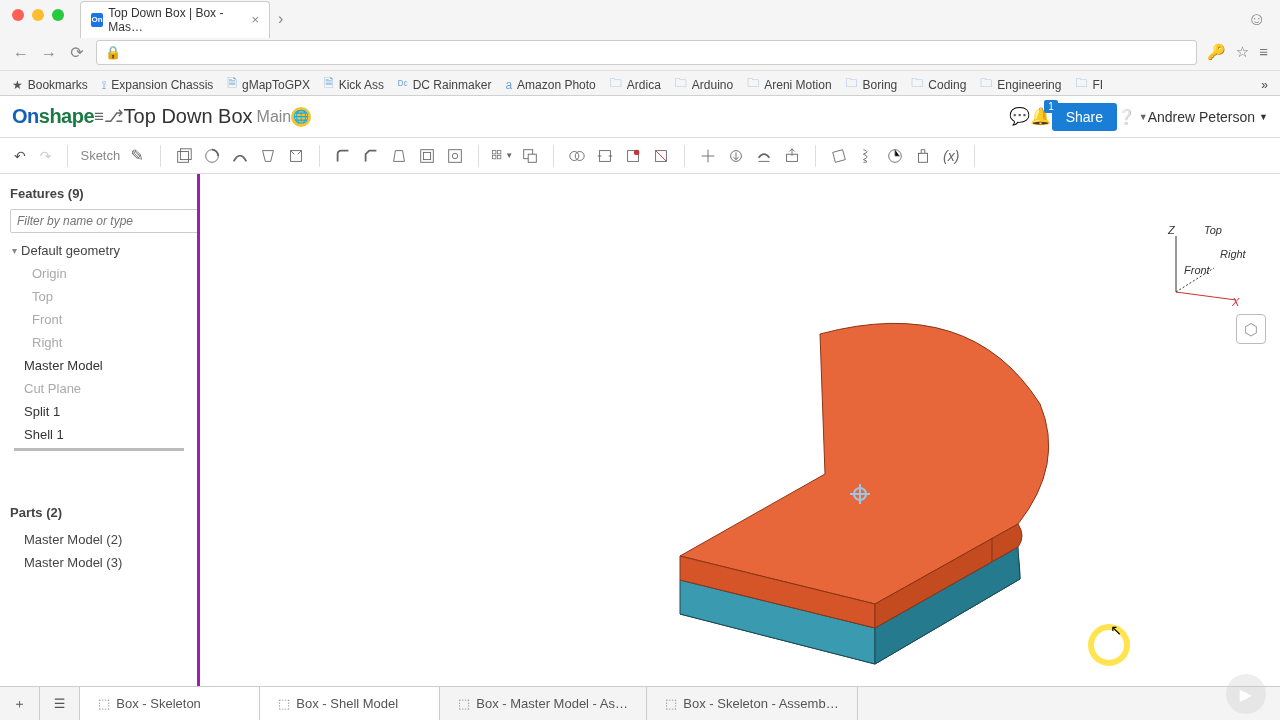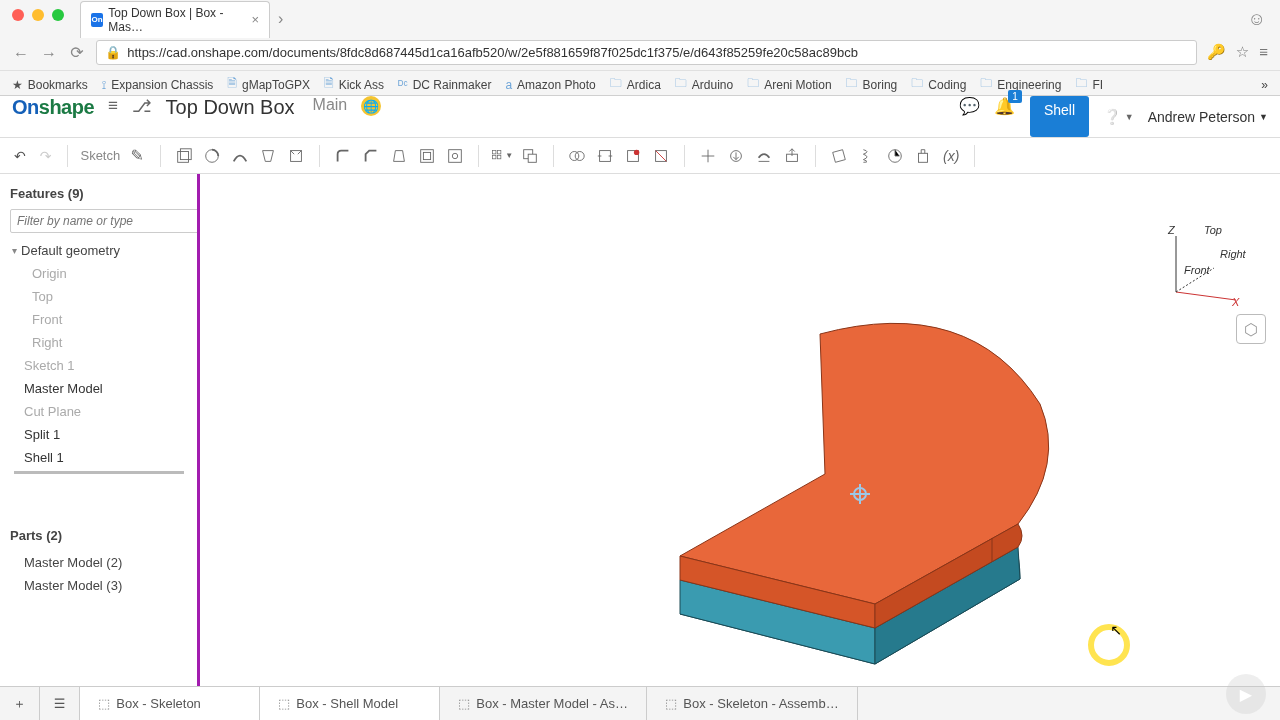--- a/index.html
+++ b/index.html
@@ -18,21 +18,21 @@
 .nav-arrow { color:#888; font-size:16px; width:18px; text-align:center; }
 .url-bar { flex:1; background:#fff; border:1px solid #ccc; border-radius:3px; padding:4px 8px; font-size:13px; color:#333; display:flex; align-items:center; gap:6px; }
 .lock { color:#0a8f3e; }
 .rightchrome { display:flex; gap:10px; color:#777; font-size:15px; }
 .bookmarks-bar { display:flex; align-items:center; gap:14px; padding:4px 12px; height:28px; font-size:12px; color:#444; border-top:1px solid #e0e0e0; }
 .bm { display:flex; align-items:center; gap:5px; white-space:nowrap; }
 .bm-star { color:#555; }
 .folder-ico { color:#6ea5d8; }
 
 
-.app-header { height:42px; display:flex; padding:0 12px; gap:14px; border-bottom:1px solid #ddd; }
+.app-header { height:42px; display:flex; align-items:center; padding:0 12px; border-bottom:1px solid #ddd; }
 .logo { font-size:20px; font-weight:600; color:#1b7a44; letter-spacing:-0.5px; }
 .logo .o{color:#1560b8}
 .hdr-ico { color:#666; font-size:17px; }
 .doc-title { font-size:20px; font-weight:400; color:#333; }
 .branch { font-size:16px; color:#888; margin-left:4px; }
 .globe { width:20px;height:20px;border-radius:50%;background:#f4c430;display:flex;align-items:center;justify-content:center;font-size:13px; }
 .spacer { flex:1; }
 .share-btn { background:#1a7ed6; color:#fff; padding:6px 14px; border-radius:3px; font-size:14px; }
 .notif { position:relative; color:#666; font-size:17px; }
 .badge { position:absolute; top:-6px; right:-6px; background:#1a7ed6; color:#fff; font-size:10px; padding:1px 4px; border-radius:2px; }
@@ -95,21 +95,20 @@
     <span style="color:#888;margin-left:8px;font-size:16px">›</span>
     <div class="spacer"></div>
     <span style="margin-right:14px;color:#888;font-size:18px">☺</span>
   </div>
   <div class="url-row">
     <span class="nav-arrow">←</span>
     <span class="nav-arrow">→</span>
     <span class="nav-arrow">⟳</span>
     <div class="url-bar">
       <span class="lock">🔒</span>
-      <span>https://cad.onshape.com/documents/8fdc8d687445d1ca16afb520/w/2e5f881659f87f025dc1f375/e/d643f85259fe20c58ac89bcb</span>
     </div>
     <div class="rightchrome">
       <span>🔑</span>
       <span>☆</span>
       <span>≡</span>
     </div>
   </div>
   <div class="bookmarks-bar">
     <span class="bm">
         <span class="bm-star">★</span>
@@ -171,21 +170,21 @@
 <div class="app-header">
   <span class="logo"><span class="o">On</span>shape</span>
   <span class="hdr-ico">≡</span>
   <span class="hdr-ico">⎇</span>
   <span class="doc-title">Top Down Box</span>
   <span class="branch">Main</span>
   <span class="globe">🌐</span>
   <div class="spacer"></div>
   <span class="hdr-ico">💬</span>
   <span class="notif">🔔<span class="badge">1</span></span>
-  <span class="share-btn">Shell</span>
+  <span class="share-btn">Share</span>
   <span class="help">❔<span style="font-size:9px">▼</span></span>
   <span class="user">
       <span>Andrew Peterson</span>
       <span style="font-size:9px">▼</span>
     </span>
 </div>
 
 <div class="toolbar">
   <span class="tb-btn">↶</span>
   <span class="tb-btn" style="color:#ccc">↷</span>
@@ -346,21 +345,20 @@
     <div class="panel-title">Features (9)</div>
     <input class="filter-input" placeholder="Filter by name or type" style="">
     <div class="tree-item">
         <span class="chev">▾</span>
         <span>Default geometry</span>
       </div>
     <div class="tree-item tree-child">Origin</div>
     <div class="tree-item tree-child">Top</div>
     <div class="tree-item tree-child">Front</div>
     <div class="tree-item tree-child">Right</div>
-    <div class="tree-item tree-child" style="padding-left:14px">Sketch 1</div>
     <div class="tree-item tree-child active" style="padding-left:14px">Master Model</div>
     <div class="tree-item tree-child" style="padding-left:14px">Cut Plane</div>
     <div class="tree-item tree-child active" style="padding-left:14px">Split 1</div>
     <div class="tree-item tree-child active" style="padding-left:14px">Shell 1</div>
     <div class="edit-bar"></div>
     <div style="height:50px"></div>
     <div class="panel-title">Parts (2)</div>
     <div class="tree-item" style="padding-left:14px">Master Model (2)</div>
     <div class="tree-item" style="padding-left:14px">Master Model (3)</div>
   </div>

